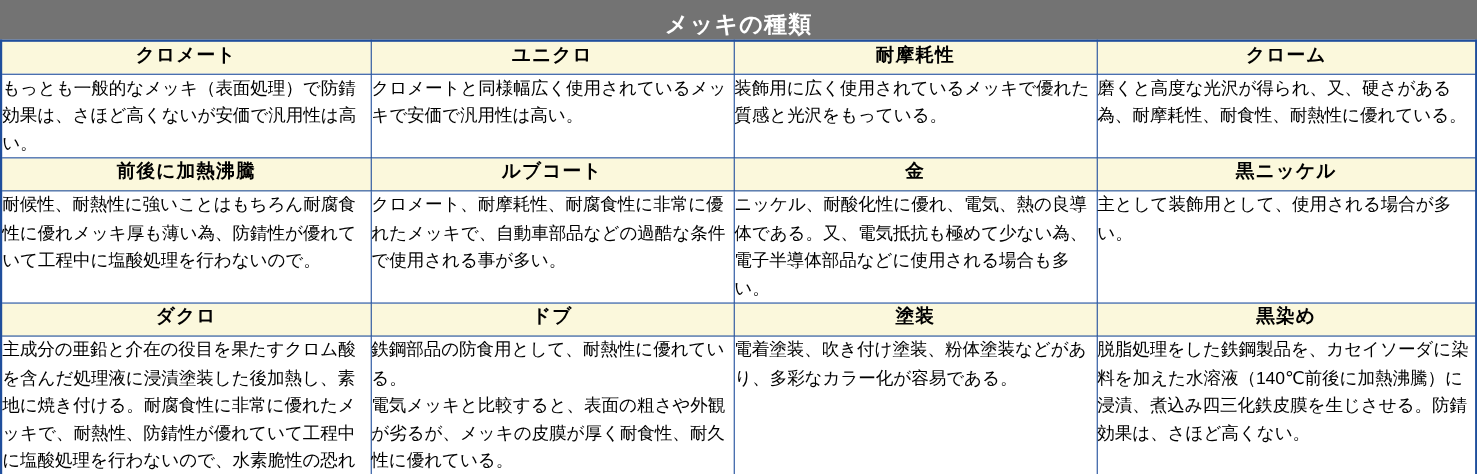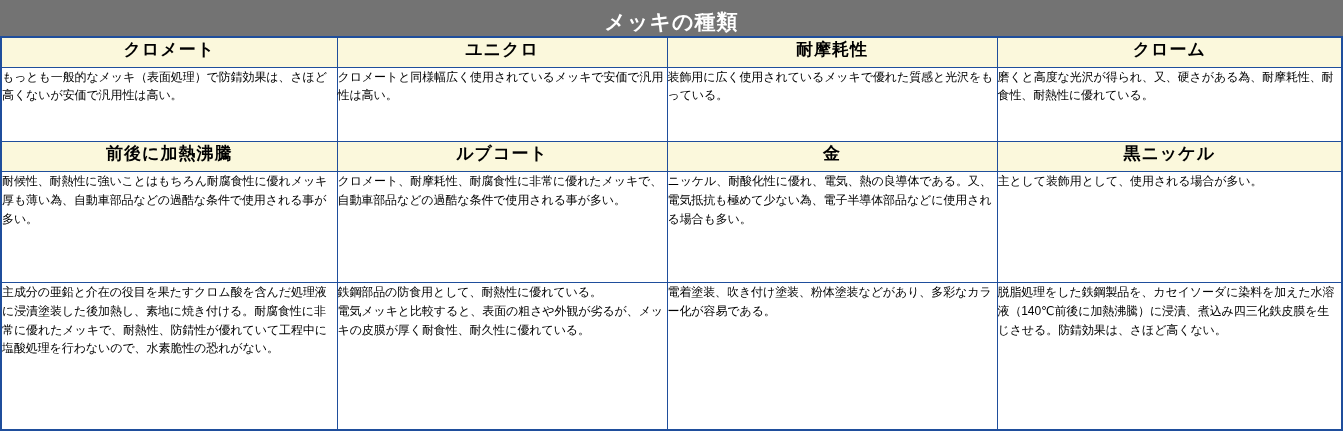--- a/index.html
+++ b/index.html
@@ -68,21 +68,21 @@
     font-size: 17px;
     color: #000000;
     height: 30px;
     padding: 4px 4px 3px 4px;
     vertical-align: middle;
     letter-spacing: 1px;
     margin-left: 36px;
   }
   td.body {
     background: #ffffff;
-    font-size: 12px;
+    font-size: 16px;
     color: #000000;
     line-height: 1.58;
     padding: 5px 6px 6px 7px;
     letter-spacing: -0.1px;
   }
   td.body p {
     margin: 0;
   }
   .row-h1 { height: 30px; }
 </style>
@@ -117,26 +117,32 @@
           <td class="body">磨くと高度な光沢が得られ、又、硬さがある為、耐摩耗性、耐食性、耐熱性に優れている。</td>
         </tr>
 
         <tr class="row-h1">
           <td class="hdr">前後に加熱沸騰</td>
           <td class="hdr">ルブコート</td>
           <td class="hdr">金</td>
           <td class="hdr">黒ニッケル</td>
         </tr>
         <tr>
-          <td class="body">耐候性、耐熱性に強いことはもちろん耐腐食性に優れメッキ厚も薄い為、自動車部品などの過酷な条件で使用される事が多い。</td>
+          <td class="body">耐候性、耐熱性に強いことはもちろん耐腐食性に優れメッキ厚も薄い為、防錆性が優れていて工程中に塩酸処理を行わないので。</td>
           <td class="body">クロメート、耐摩耗性、耐腐食性に非常に優れたメッキで、自動車部品などの過酷な条件で使用される事が多い。</td>
           <td class="body">ニッケル、耐酸化性に優れ、電気、熱の良導体である。又、電気抵抗も極めて少ない為、電子半導体部品などに使用される場合も多い。</td>
           <td class="body">主として装飾用として、使用される場合が多い。</td>
         </tr>
 
+        <tr class="row-h1">
+          <td class="hdr">ダクロ</td>
+          <td class="hdr">ドブ</td>
+          <td class="hdr">塗装</td>
+          <td class="hdr">黒染め</td>
+        </tr>
         <tr>
           <td class="body">主成分の亜鉛と介在の役目を果たすクロム酸を含んだ処理液に浸漬塗装した後加熱し、素地に焼き付ける。耐腐食性に非常に優れたメッキで、耐熱性、防錆性が優れていて工程中に塩酸処理を行わないので、水素脆性の恐れがない。</td>
           <td class="body">
               <p>鉄鋼部品の防食用として、耐熱性に優れている。</p>
               <p>電気メッキと比較すると、表面の粗さや外観が劣るが、メッキの皮膜が厚く耐食性、耐久性に優れている。</p>
             </td>
           <td class="body">電着塗装、吹き付け塗装、粉体塗装などがあり、多彩なカラー化が容易である。</td>
           <td class="body">脱脂処理をした鉄鋼製品を、カセイソーダに染料を加えた水溶液（140℃前後に加熱沸騰）に浸漬、煮込み四三化鉄皮膜を生じさせる。防錆効果は、さほど高くない。</td>
         </tr>
       </tbody>

